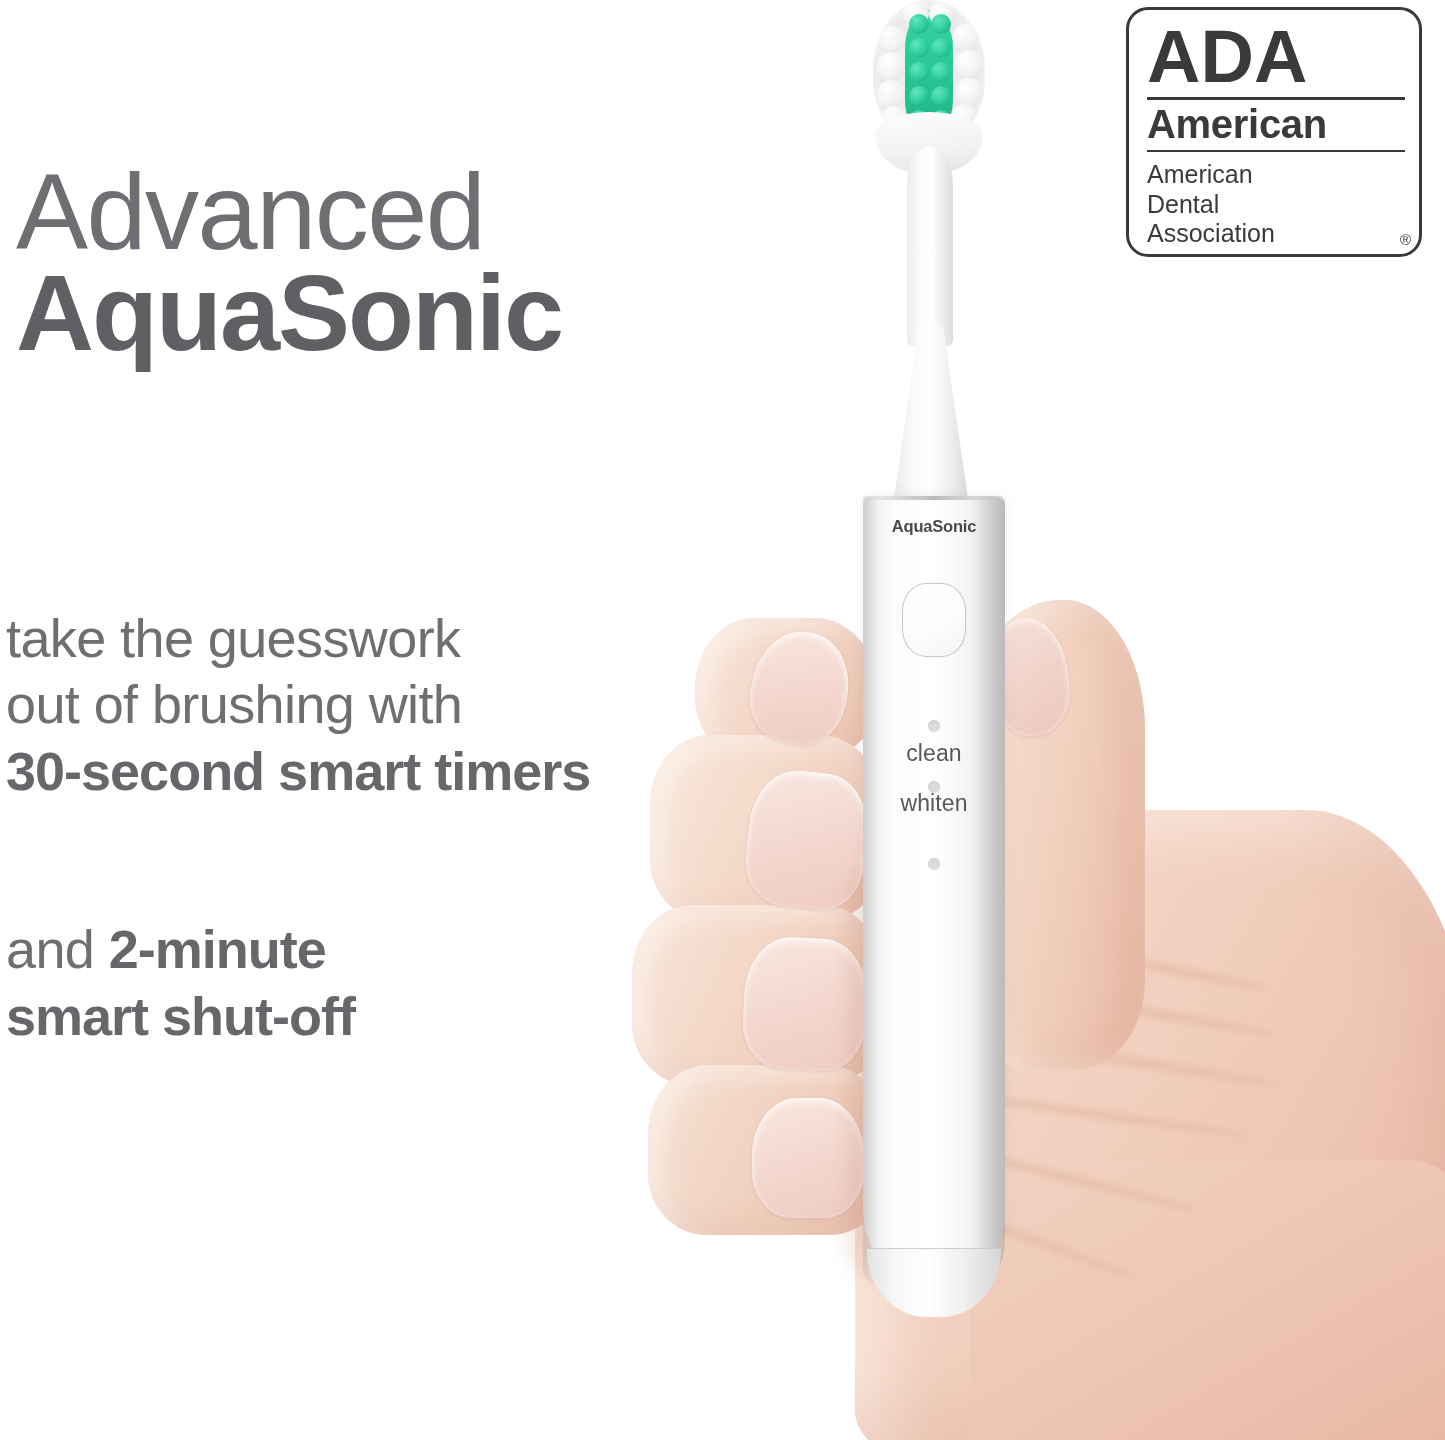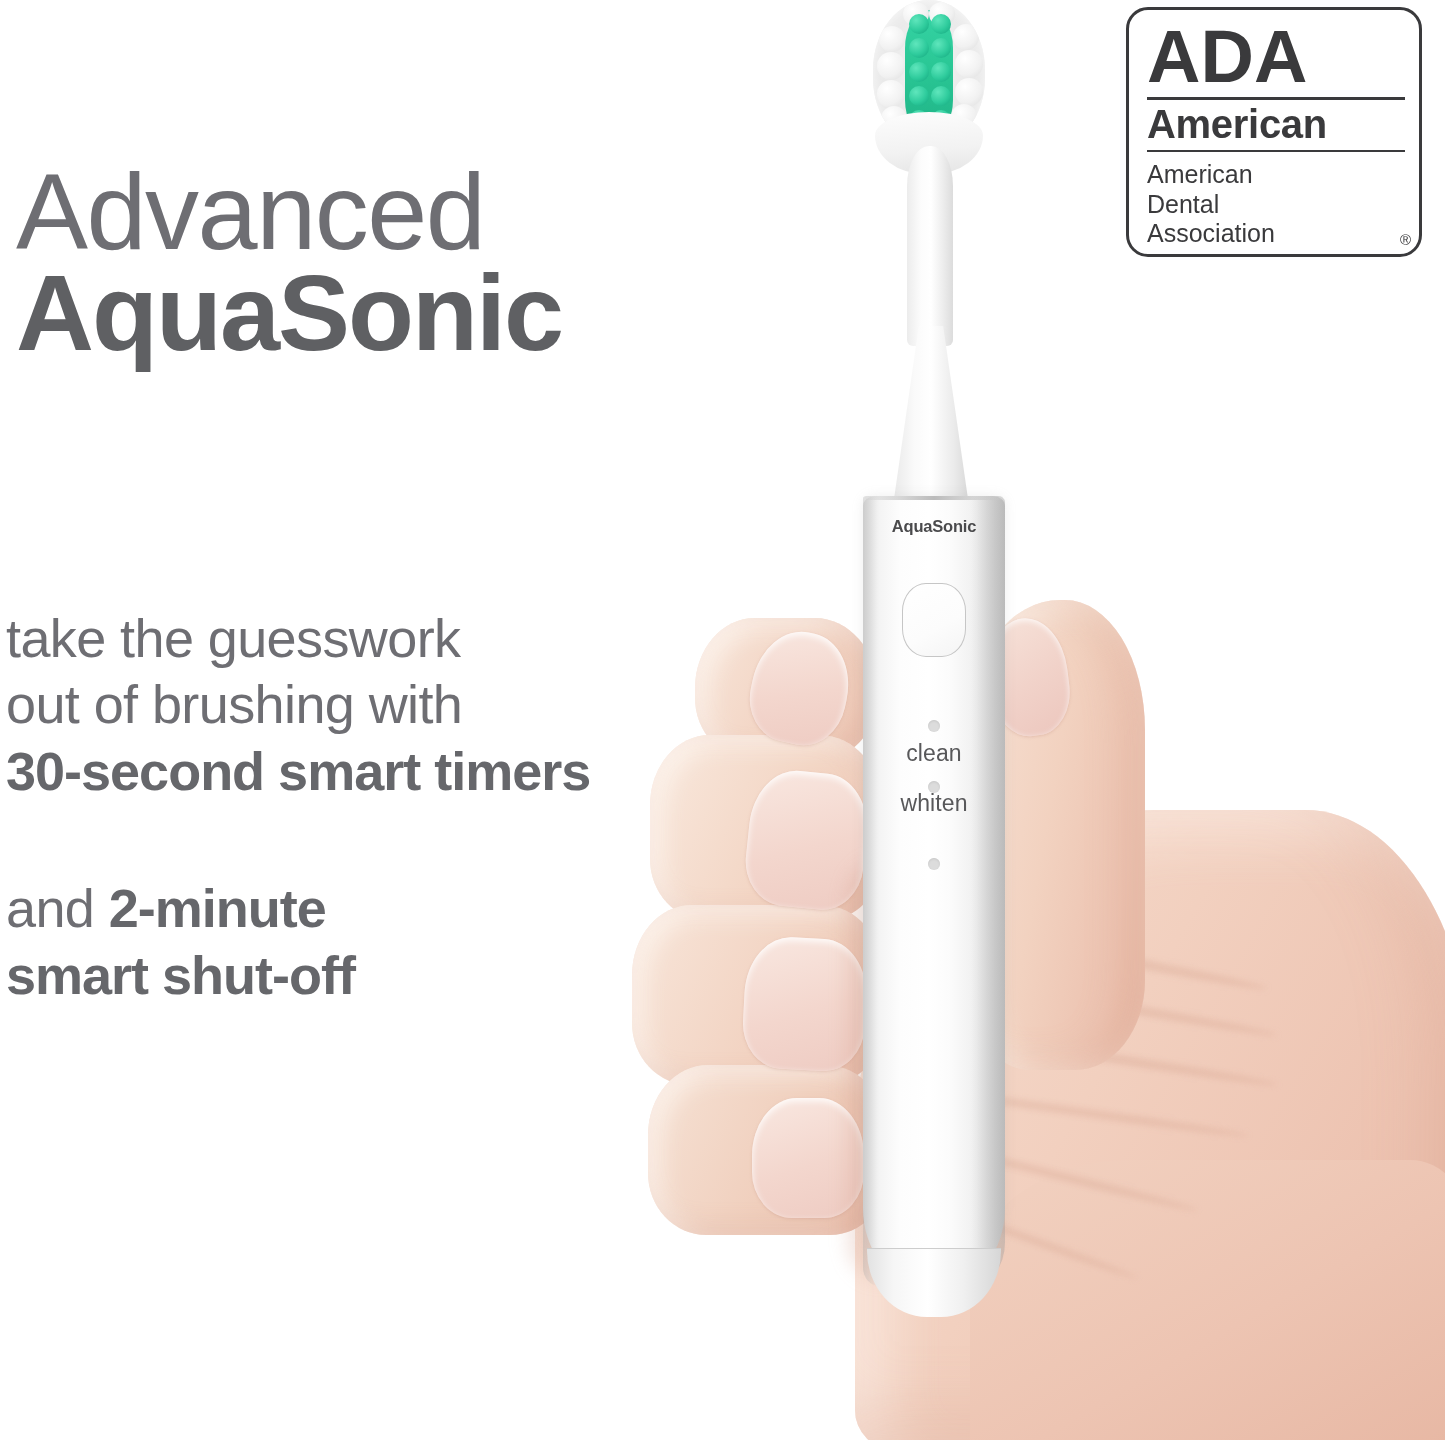--- a/index.html
+++ b/index.html
@@ -62,21 +62,21 @@
   .copy-line.bold {
     font-weight: 700;
     letter-spacing: -1px;
     color: #66676b;
   }
   .copy-line .bold-in {
     font-weight: 700;
     letter-spacing: -1px;
     color: #66676b;
   }
-  #copy-block-2 { margin-top: 71px; }
+  #copy-block-2 { margin-top: 112px; }
 
   
   #ada-badge {
     position: absolute;
     left: 1126px;
     top: 7px;
     width: 296px;
     height: 250px;
     border: 3px solid #3a3a3c;
     border-radius: 22px;

